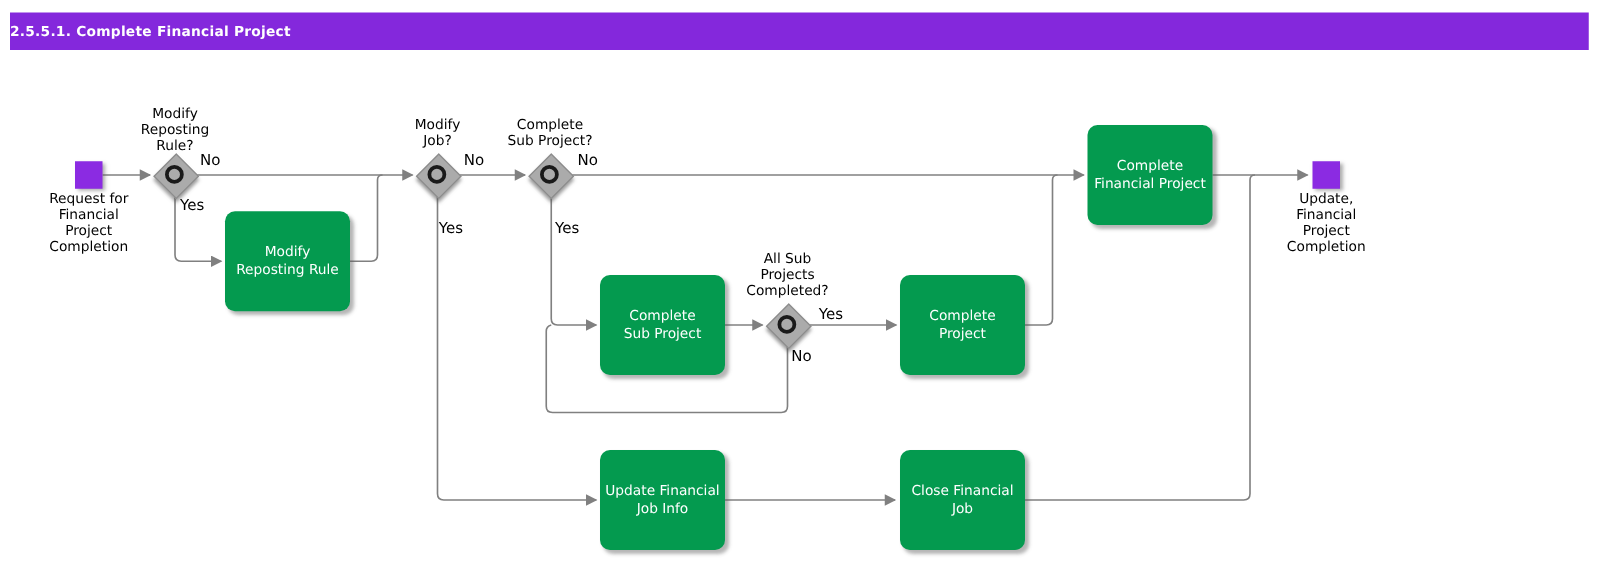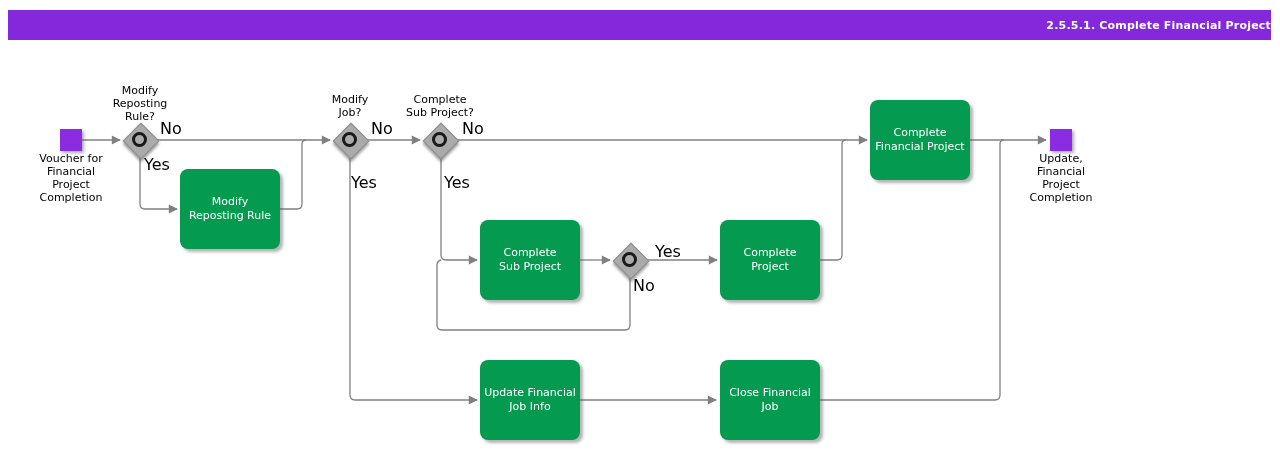--- a/index.html
+++ b/index.html
@@ -2,21 +2,21 @@
 <html><head>
 <meta charset="utf-8">
 <style>
   html,body{margin:0;padding:0;background:#ffffff;}
   .canvas{
     position:relative;width:1280px;height:450px;background:#ffffff;overflow:hidden;
     font-family:"DejaVu Sans","Liberation Sans",sans-serif;
   }
   .titlebar{
     position:absolute;left:8px;top:10px;width:1263px;height:30px;
-    background:#8428DC;color:#ffffff;display:flex;align-items:center;justify-content:flex-end;
+    background:#8428DC;color:#ffffff;display:flex;align-items:center;justify-content:flex-start;
   }
   .titlebar span{font-size:11px;font-weight:bold;letter-spacing:0.2px;}
   svg.edges{position:absolute;left:0;top:0;width:1280px;height:450px;}
   .task{
     position:absolute;width:100px;height:80px;background:#049A4F;border-radius:8px;
     box-shadow:3px 3px 3px rgba(90,90,90,0.45);
     display:flex;align-items:center;justify-content:center;text-align:center;
     color:#ffffff;font-size:11px;line-height:14px;white-space:pre-line;cursor:pointer;
   }
   .event{
@@ -32,21 +32,21 @@
   .gateway .ring{
     position:absolute;left:9px;top:9px;width:9px;height:9px;border-radius:50%;
     border:3.5px solid #1a1a1a;background:#ABABAB;
   }
   .lbl{
     position:absolute;font-size:11px;line-height:13px;color:#000000;
     white-space:pre-line;text-align:center;
   }
   .lbl.center{transform:translateX(-50%);}
   .edge-lbl{
-    position:absolute;font-size:16px;line-height:13px;color:#000000;white-space:nowrap;
+    position:absolute;font-size:12px;line-height:13px;color:#000000;white-space:nowrap;
   }
 </style>
 </head>
 <body>
 
 <div class="canvas">
 
   <div class="titlebar">
     <span>2.5.5.1. Complete Financial Project</span>
   </div>
@@ -69,21 +69,21 @@
     <path d="M 647 260 L 717 260" marker-end="url(#arr)"></path>
     <path d="M 630 277 L 630 325 Q 630 330 625 330 L 442 330 Q 437 330 437 325 L 437 265 Q 437 261 441 260"></path>
     <path d="M 820 260 L 837 260 Q 842 260 842 255 L 842 144 Q 842 140 846 140"></path>
     <path d="M 970 140 L 1046 140" marker-end="url(#arr)"></path>
     <path d="M 820 400 L 995 400 Q 1000 400 1000 395 L 1000 144 Q 1000 140 1004 140"></path>
     <path d="M 580 400 L 716 400" marker-end="url(#arr)"></path>
   </svg>
 
   <div class="event" style="left:60px;top:129px;"></div>
   <div class="event" style="left:1050px;top:129px;"></div>
-  <div class="lbl center" style="left:71px;top:152px;">Voucher for
+  <div class="lbl center" style="left:71px;top:152px;">Request for
 Financial
 Project
 Completion</div>
   <div class="lbl center" style="left:1061px;top:152px;">Update,
 Financial
 Project
 Completion</div>
 
   <div class="gateway" style="left:123px;top:123px;">
     <div class="diamond"></div>
@@ -102,20 +102,23 @@
     <div class="ring"></div>
   </div>
 
   <div class="lbl center" style="left:140px;top:84px;">Modify
 Reposting
 Rule?</div>
   <div class="lbl center" style="left:350px;top:93px;">Modify
 Job?</div>
   <div class="lbl center" style="left:440px;top:93px;">Complete
 Sub Project?</div>
+  <div class="lbl center" style="left:630px;top:200px;">All Sub
+Projects
+Completed?</div>
 
   <div class="edge-lbl" style="left:160px;top:122px;">No</div>
   <div class="edge-lbl" style="left:144px;top:158px;">Yes</div>
   <div class="edge-lbl" style="left:371px;top:122px;">No</div>
   <div class="edge-lbl" style="left:351px;top:176px;">Yes</div>
   <div class="edge-lbl" style="left:462px;top:122px;">No</div>
   <div class="edge-lbl" style="left:444px;top:176px;">Yes</div>
   <div class="edge-lbl" style="left:655px;top:245px;">Yes</div>
   <div class="edge-lbl" style="left:633px;top:279px;">No</div>
 

